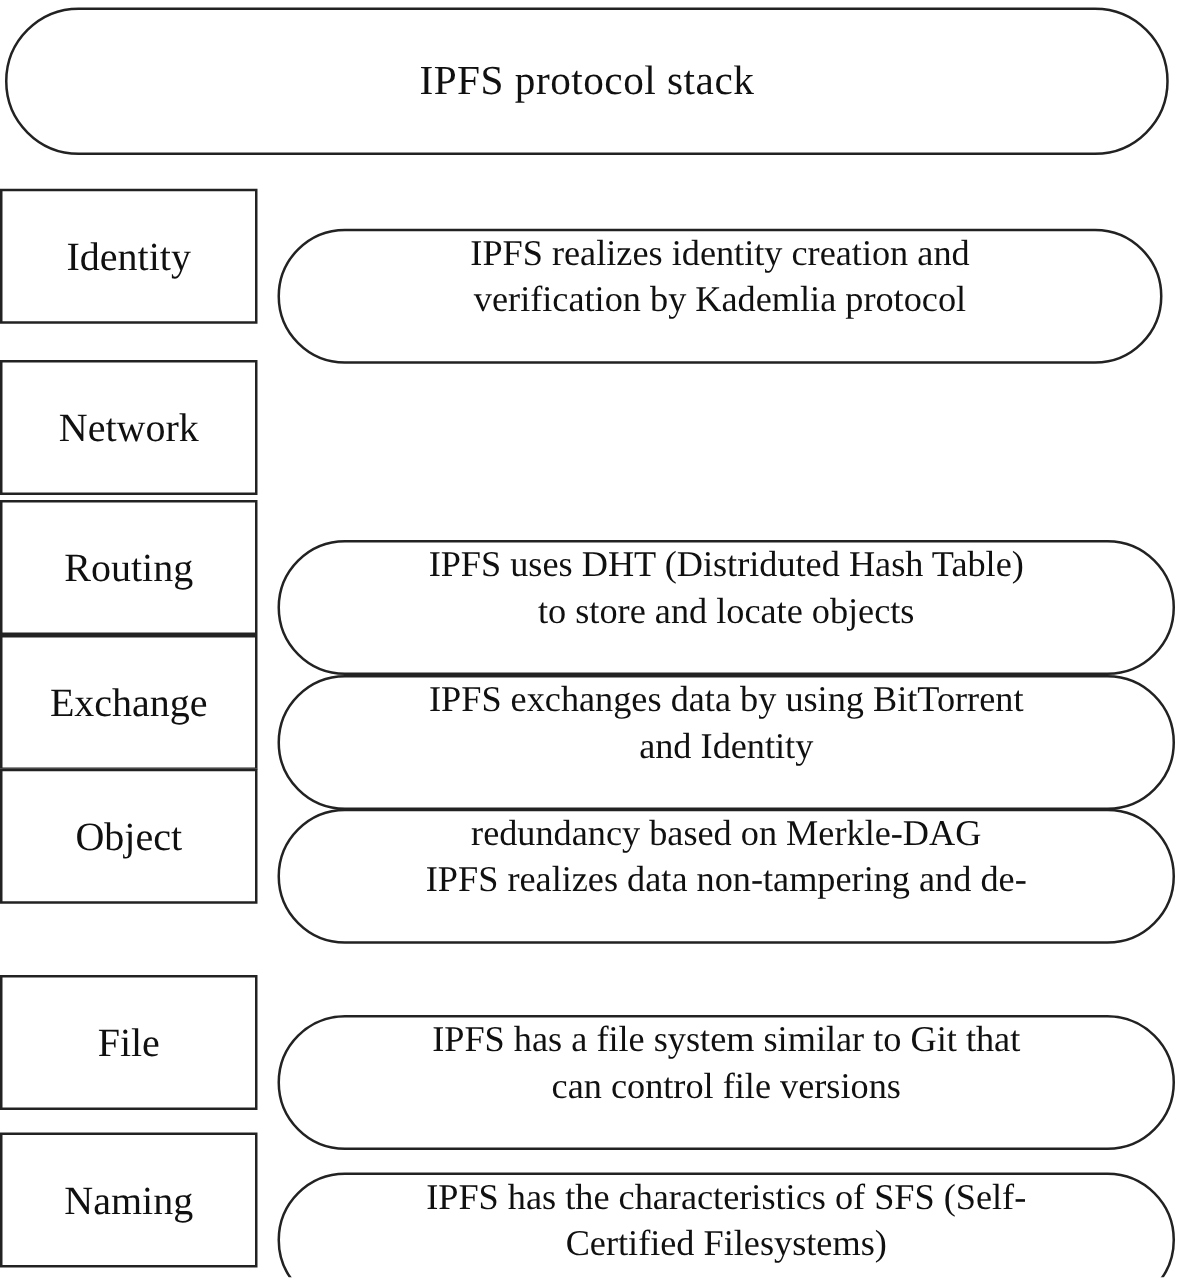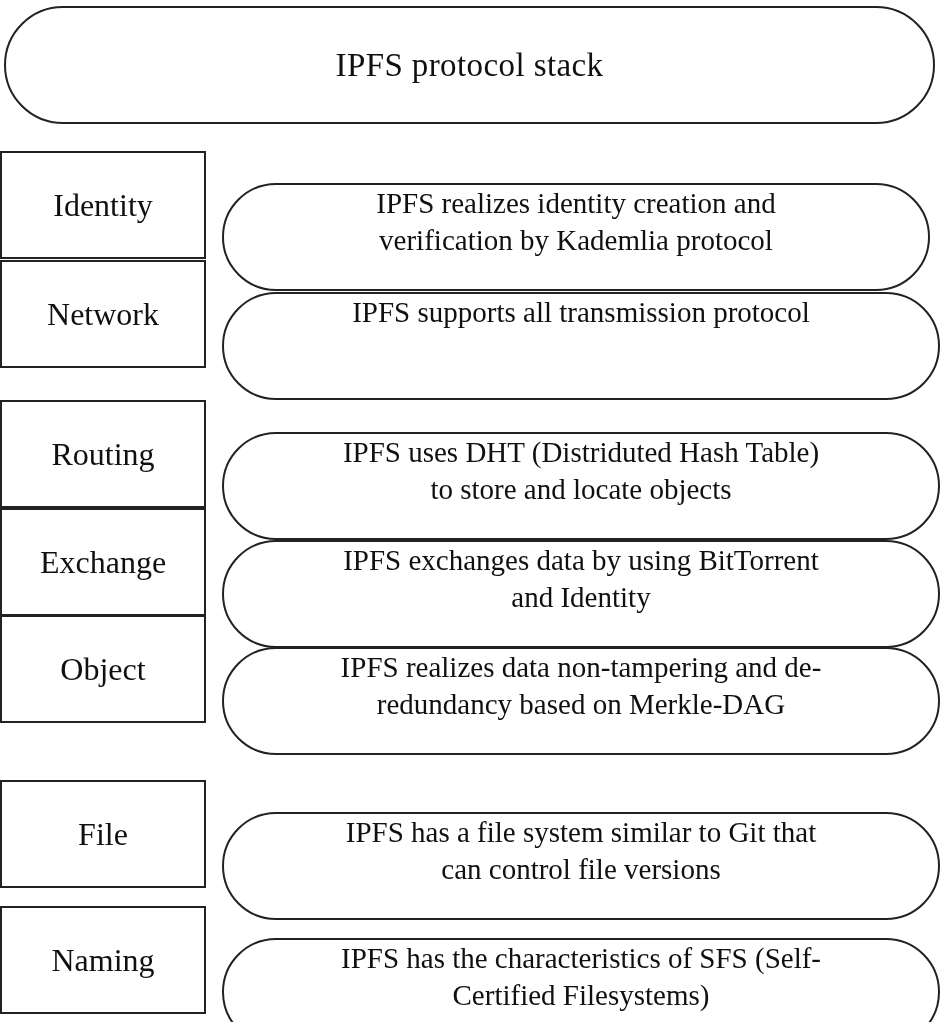--- a/index.html
+++ b/index.html
@@ -112,28 +112,23 @@
       <span class="layer-label">Identity</span>
     </div>
     <div class="desc-box w-narrow">
       <div class="desc-text">
         <span class="ln">IPFS realizes identity creation and</span>
         <span class="ln">verification by Kademlia protocol</span>
       </div>
     </div>
   </div>
 
-  <div class="row" style="top:260px; height:108px;">
+  <div class="row" style="top:288px; height:108px;">
     <div class="layer-box">
       <span class="layer-label">Network</span>
-    </div>
-    <div class="desc-box w-wide">
-      <div class="desc-text">
-        <span class="ln">IPFS supports all transmission protocol</span>
-      </div>
     </div>
   </div>
 
   <div class="row" style="top:400px; height:108px;">
     <div class="layer-box">
       <span class="layer-label">Routing</span>
     </div>
     <div class="desc-box w-wide">
       <div class="desc-text">
         <span class="ln">IPFS uses DHT (Distriduted Hash Table)</span>
@@ -153,22 +148,22 @@
       </div>
     </div>
   </div>
 
   <div class="row" style="top:615px; height:108px;">
     <div class="layer-box">
       <span class="layer-label">Object</span>
     </div>
     <div class="desc-box w-wide">
       <div class="desc-text">
+        <span class="ln">redundancy based on Merkle-DAG</span>
         <span class="ln">IPFS realizes data non-tampering and de-</span>
-        <span class="ln">redundancy based on Merkle-DAG</span>
       </div>
     </div>
   </div>
 
   <div class="row" style="top:780px; height:108px;padding-left:44px;">
     <div class="layer-box">
       <span class="layer-label">File</span>
     </div>
     <div class="desc-box w-wide">
       <div class="desc-text">

